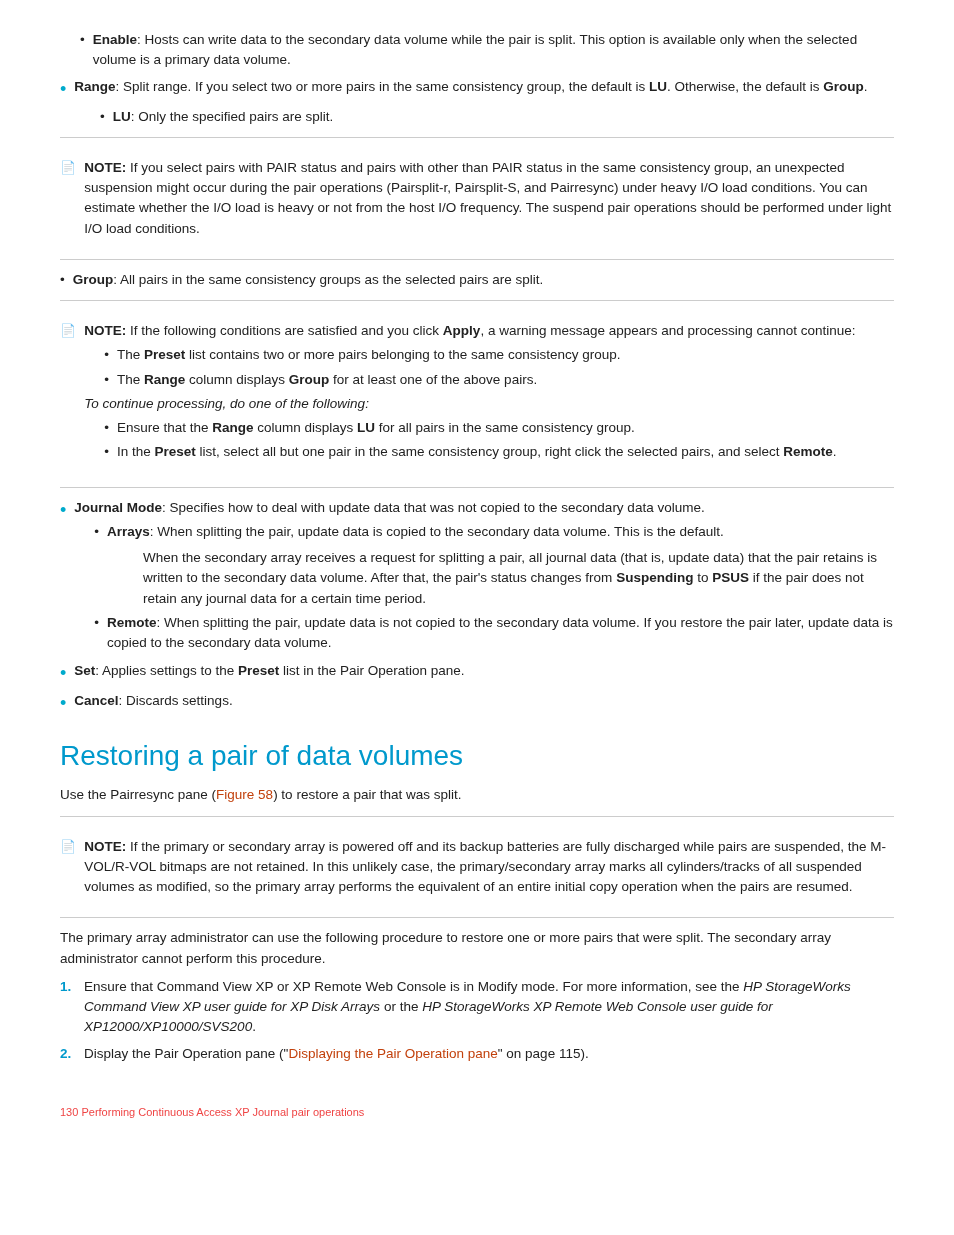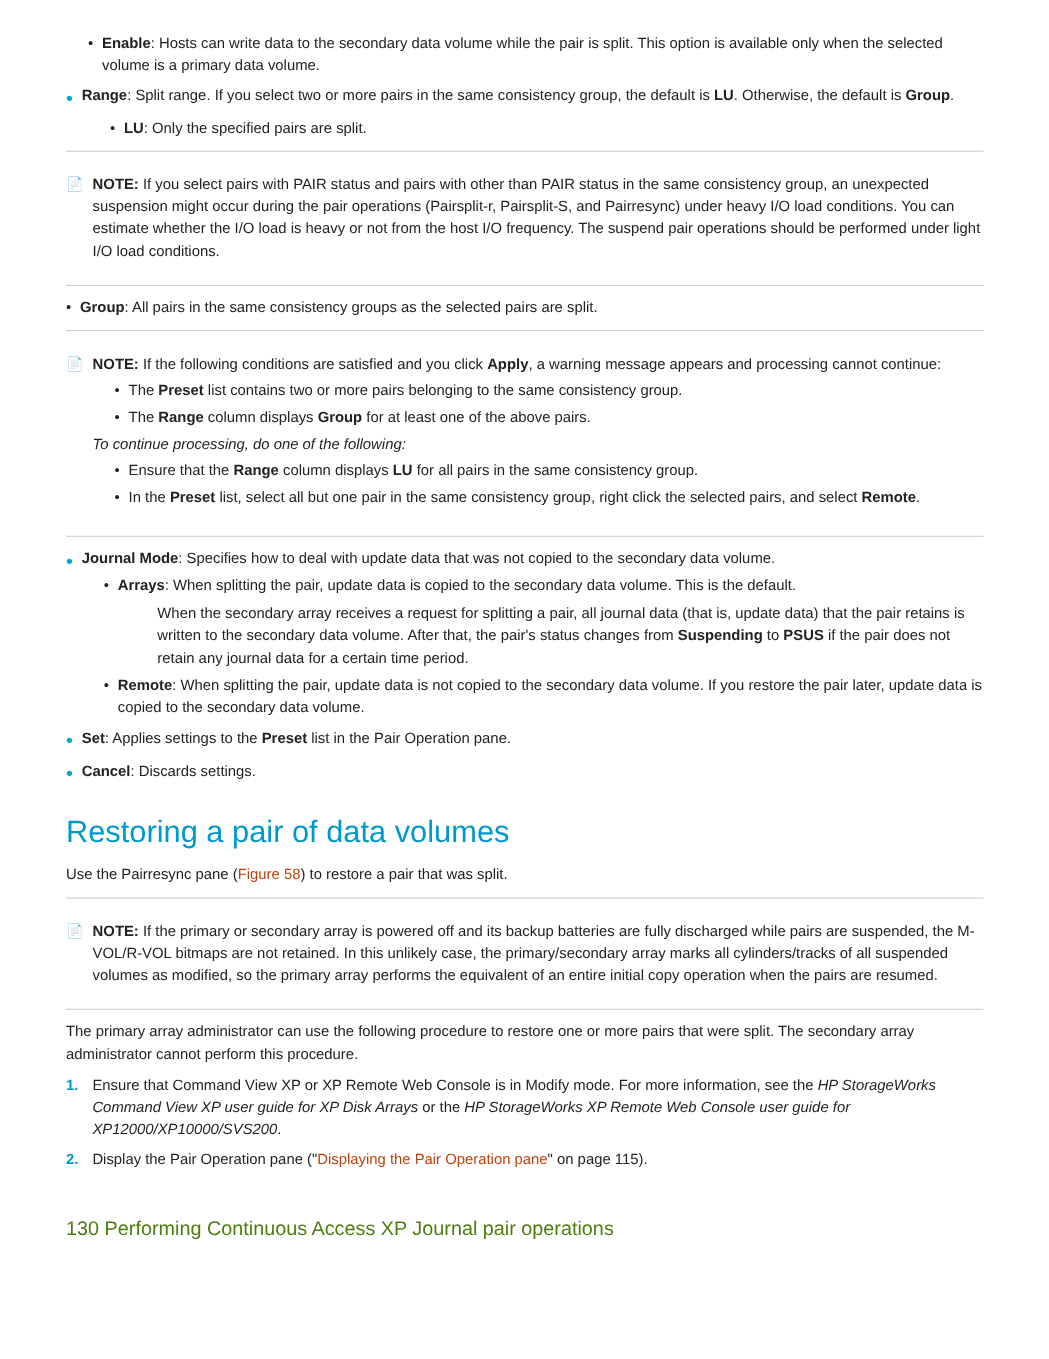--- a/index.html
+++ b/index.html
@@ -67,22 +67,22 @@
       margin-right: 8px;
       flex-shrink: 0;
       min-width: 16px;
     }
     .link-text {
       color: #c2410c;
       text-decoration: none;
     }
     .footer {
       margin-top: 40px;
-      font-size: 18px;
-      color: #4d7c0f;
+      font-size: 11px;
+      color: #ef4444;
     }
     .para { margin-bottom: 8px; }
     .italic { font-style: italic; }
   </style>
 </head>
 <body>
 
 <div class="bullet-item indent1">
   <span class="bullet-black">•</span>
   <span class="content">

